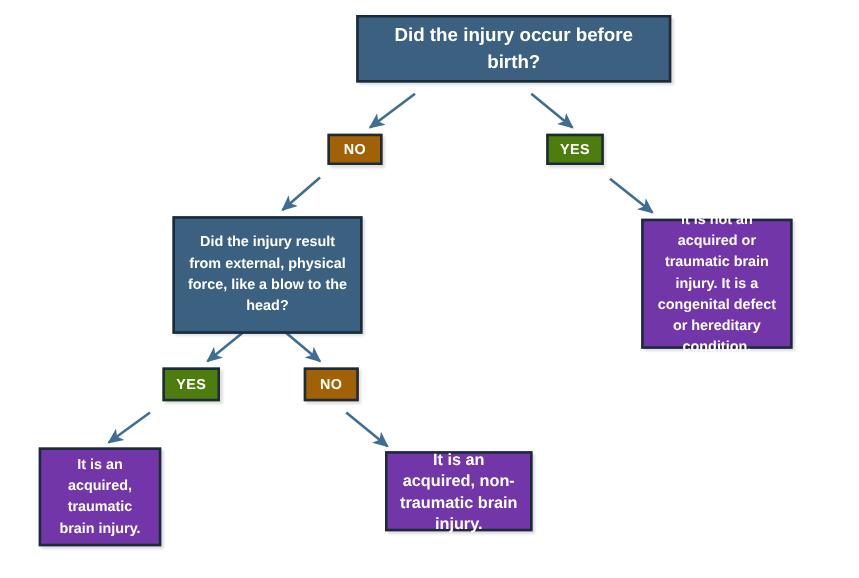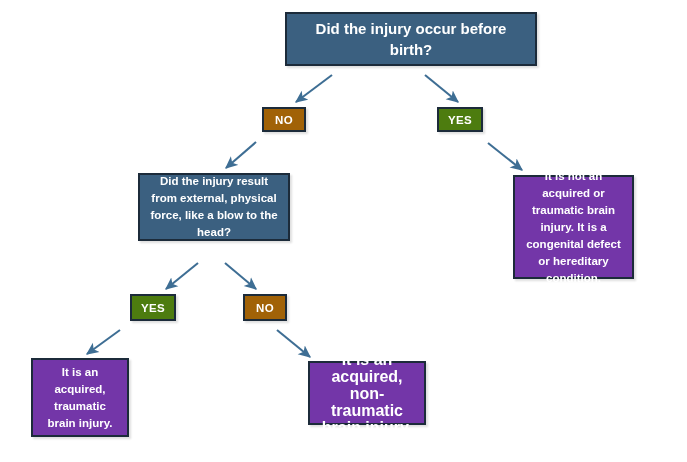--- a/index.html
+++ b/index.html
@@ -63,42 +63,42 @@
   }
   #node-no1 {
     left: 262px; top: 107px; width: 44px; height: 25px;
     font-size: 11.5px; letter-spacing: 0.3px;
   }
   #node-yes1 {
     left: 437px; top: 107px; width: 46px; height: 25px;
     font-size: 11.5px; letter-spacing: 0.3px;
   }
   #node-q2 {
-    left: 138px; top: 173px; width: 152px; height: 68px;
+    left: 138px; top: 173px; width: 152px; height: 94px;
     font-size: 11.5px; line-height: 17px; padding: 0 7px;
   }
   #node-r1 {
     left: 513px; top: 175px; width: 121px; height: 104px;
     font-size: 11.5px; line-height: 17px; padding: 0 8px;
   }
   #node-yes2 {
     left: 130px; top: 294px; width: 46px; height: 27px;
     font-size: 11.5px; letter-spacing: 0.3px;
   }
   #node-no2 {
     left: 243px; top: 294px; width: 44px; height: 27px;
     font-size: 11.5px; letter-spacing: 0.3px;
   }
   #node-r2 {
     left: 31px; top: 358px; width: 98px; height: 79px;
     font-size: 11.5px; line-height: 17px; padding: 0 6px;
   }
   #node-r3 {
     left: 308px; top: 361px; width: 118px; height: 64px;
-    font-size: 16px; line-height: 17px; padding: 0 6px;
+    font-size: 13px; line-height: 17px; padding: 0 6px;
   }
 </style>
 </head>
 <body>
 
 <div id="canvas">
 
   <svg id="arrow-layer" viewBox="0 0 687 462" width="687" height="462" xmlns="http://www.w3.org/2000/svg">
     <defs>
       <marker id="ah" markerWidth="7" markerHeight="7" refX="5.4" refY="3" orient="auto" markerUnits="strokeWidth">

